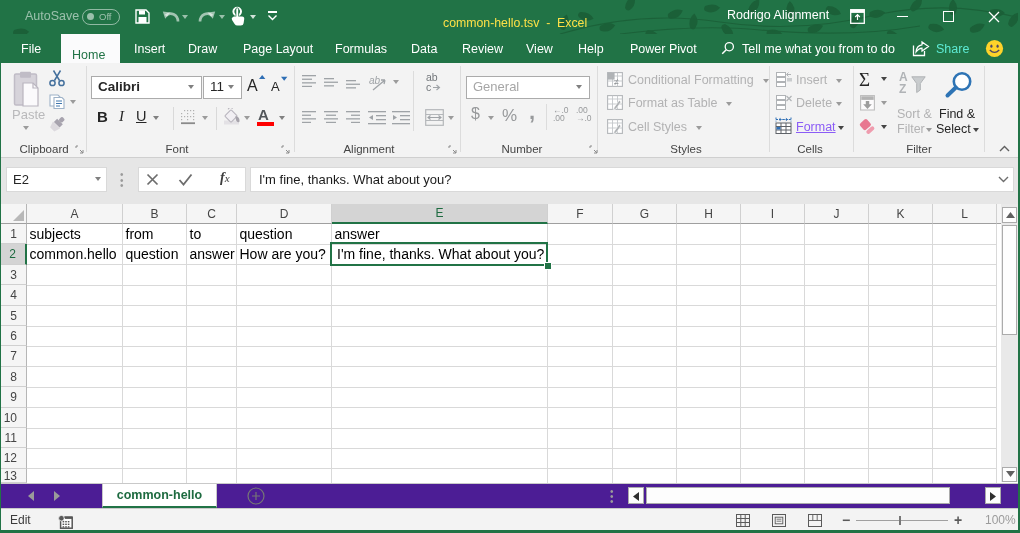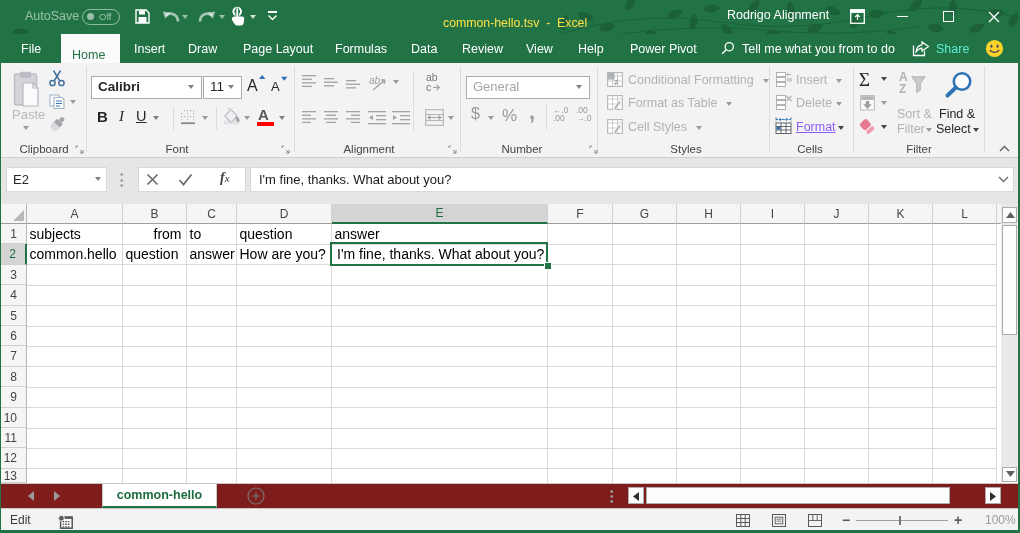--- a/index.html
+++ b/index.html
@@ -472,21 +472,21 @@
 <div class="ab" style="left:27px;top:101.2px;width:970px;height:1px;background:#d9d9d9;"></div>
 <div class="ab" style="left:27px;top:121.6px;width:970px;height:1px;background:#d9d9d9;"></div>
 <div class="ab" style="left:27px;top:142.0px;width:970px;height:1px;background:#d9d9d9;"></div>
 <div class="ab" style="left:27px;top:162.4px;width:970px;height:1px;background:#d9d9d9;"></div>
 <div class="ab" style="left:27px;top:182.8px;width:970px;height:1px;background:#d9d9d9;"></div>
 <div class="ab" style="left:27px;top:203.2px;width:970px;height:1px;background:#d9d9d9;"></div>
 <div class="ab" style="left:27px;top:223.6px;width:970px;height:1px;background:#d9d9d9;"></div>
 <div class="ab" style="left:27px;top:244.0px;width:970px;height:1px;background:#d9d9d9;"></div>
 <div class="ab" style="left:27px;top:264.4px;width:970px;height:1px;background:#d9d9d9;"></div>
 <div class="ab" style="left:29.5px;top:20.0px;height:20.4px;line-height:20.4px;font-size:14px;color:#000;white-space:nowrap;">subjects</div>
-<div class="ab" style="left:125.5px;top:20.0px;height:20.4px;line-height:20.4px;font-size:14px;color:#000;white-space:nowrap;margin-left:28px;">from</div>
+<div class="ab" style="left:125.5px;top:20.0px;height:20.4px;line-height:20.4px;font-size:14px;color:#000;white-space:nowrap;">from</div>
 <div class="ab" style="left:189.5px;top:20.0px;height:20.4px;line-height:20.4px;font-size:14px;color:#000;white-space:nowrap;">to</div>
 <div class="ab" style="left:239.5px;top:20.0px;height:20.4px;line-height:20.4px;font-size:14px;color:#000;white-space:nowrap;">question</div>
 <div class="ab" style="left:334.5px;top:20.0px;height:20.4px;line-height:20.4px;font-size:14px;color:#000;white-space:nowrap;">answer</div>
 <div class="ab" style="left:29.5px;top:40.4px;height:20.4px;line-height:20.4px;font-size:14px;color:#000;white-space:nowrap;">common.hello</div>
 <div class="ab" style="left:125.5px;top:40.4px;height:20.4px;line-height:20.4px;font-size:14px;color:#000;white-space:nowrap;">question</div>
 <div class="ab" style="left:189.5px;top:40.4px;height:20.4px;line-height:20.4px;font-size:14px;color:#000;white-space:nowrap;">answer</div>
 <div class="ab" style="left:239.5px;top:40.4px;height:20.4px;line-height:20.4px;font-size:14px;color:#000;white-space:nowrap;">How are you?</div>
 <div class="ab" style="left:337px;top:40.4px;height:20.4px;line-height:20.4px;font-size:14px;color:#000;white-space:nowrap;">I'm fine, thanks. What about you?</div>
 <div class="ab" style="left:330px;top:38.4px;width:218px;height:23.5px;border:2px solid #217346;box-sizing:border-box;"></div>
 <div class="ab" style="left:544px;top:57.8px;width:6px;height:6px;background:#217346;border:1px solid #fff;box-sizing:content-box;"></div>
@@ -495,21 +495,21 @@
 <div class="ab" style="left:1px;top:3px;width:15px;height:16px;background:#fdfdfd;border:1px solid #ababab;box-sizing:border-box;"></div>
 <svg class="ab" style="left:5px;top:8px;" width="9" height="6" viewBox="0 0 9 6">
         <path d="M4.5 0 L9 6 L0 6z" fill="#606060"></path>
       </svg>
 <div class="ab" style="left:1px;top:21px;width:15px;height:110px;background:#fdfdfd;border:1px solid #ababab;box-sizing:border-box;"></div>
 <div class="ab" style="left:1px;top:263px;width:15px;height:15px;background:#fdfdfd;border:1px solid #ababab;box-sizing:border-box;"></div>
 <svg class="ab" style="left:5px;top:267px;" width="9" height="6" viewBox="0 0 9 6">
         <path d="M4.5 6 L9 0 L0 0z" fill="#606060"></path>
       </svg>
 </div>
-<div class="ab" style="left:0;top:483px;width:1020px;height:25px;background:#7f1d1d;border-top:1px solid #c9c9c9;box-sizing:border-box;">
+<div class="ab" style="left:0;top:483px;width:1020px;height:25px;background:#4c1d95;border-top:1px solid #c9c9c9;box-sizing:border-box;">
 <svg class="ab" style="left:27px;top:7px;" width="8" height="10" viewBox="0 0 8 10">
         <path d="M7 0 L1 5 L7 10z" fill="#9a9a9a"></path>
       </svg>
 <svg class="ab" style="left:53px;top:7px;" width="8" height="10" viewBox="0 0 8 10">
         <path d="M1 0 L7 5 L1 10z" fill="#9a9a9a"></path>
       </svg>
 <div class="ab ct" style="left:102px;top:0;width:115px;height:24px;background:#fff;border-left:1px solid #c9c9c9;border-right:1px solid #c9c9c9;border-bottom:2px solid #217346;box-sizing:border-box;font-size:12.5px;font-weight:bold;color:#1e6b40;">common-hello</div>
 <svg class="ab" style="left:247px;top:3px;" width="18" height="18" viewBox="0 0 18 18">
         <circle cx="9" cy="9" r="8" fill="none" stroke="#767676" stroke-width="1.2"></circle>
         <path d="M9 5 V13 M5 9 H13" stroke="#767676" stroke-width="1.2"></path>

